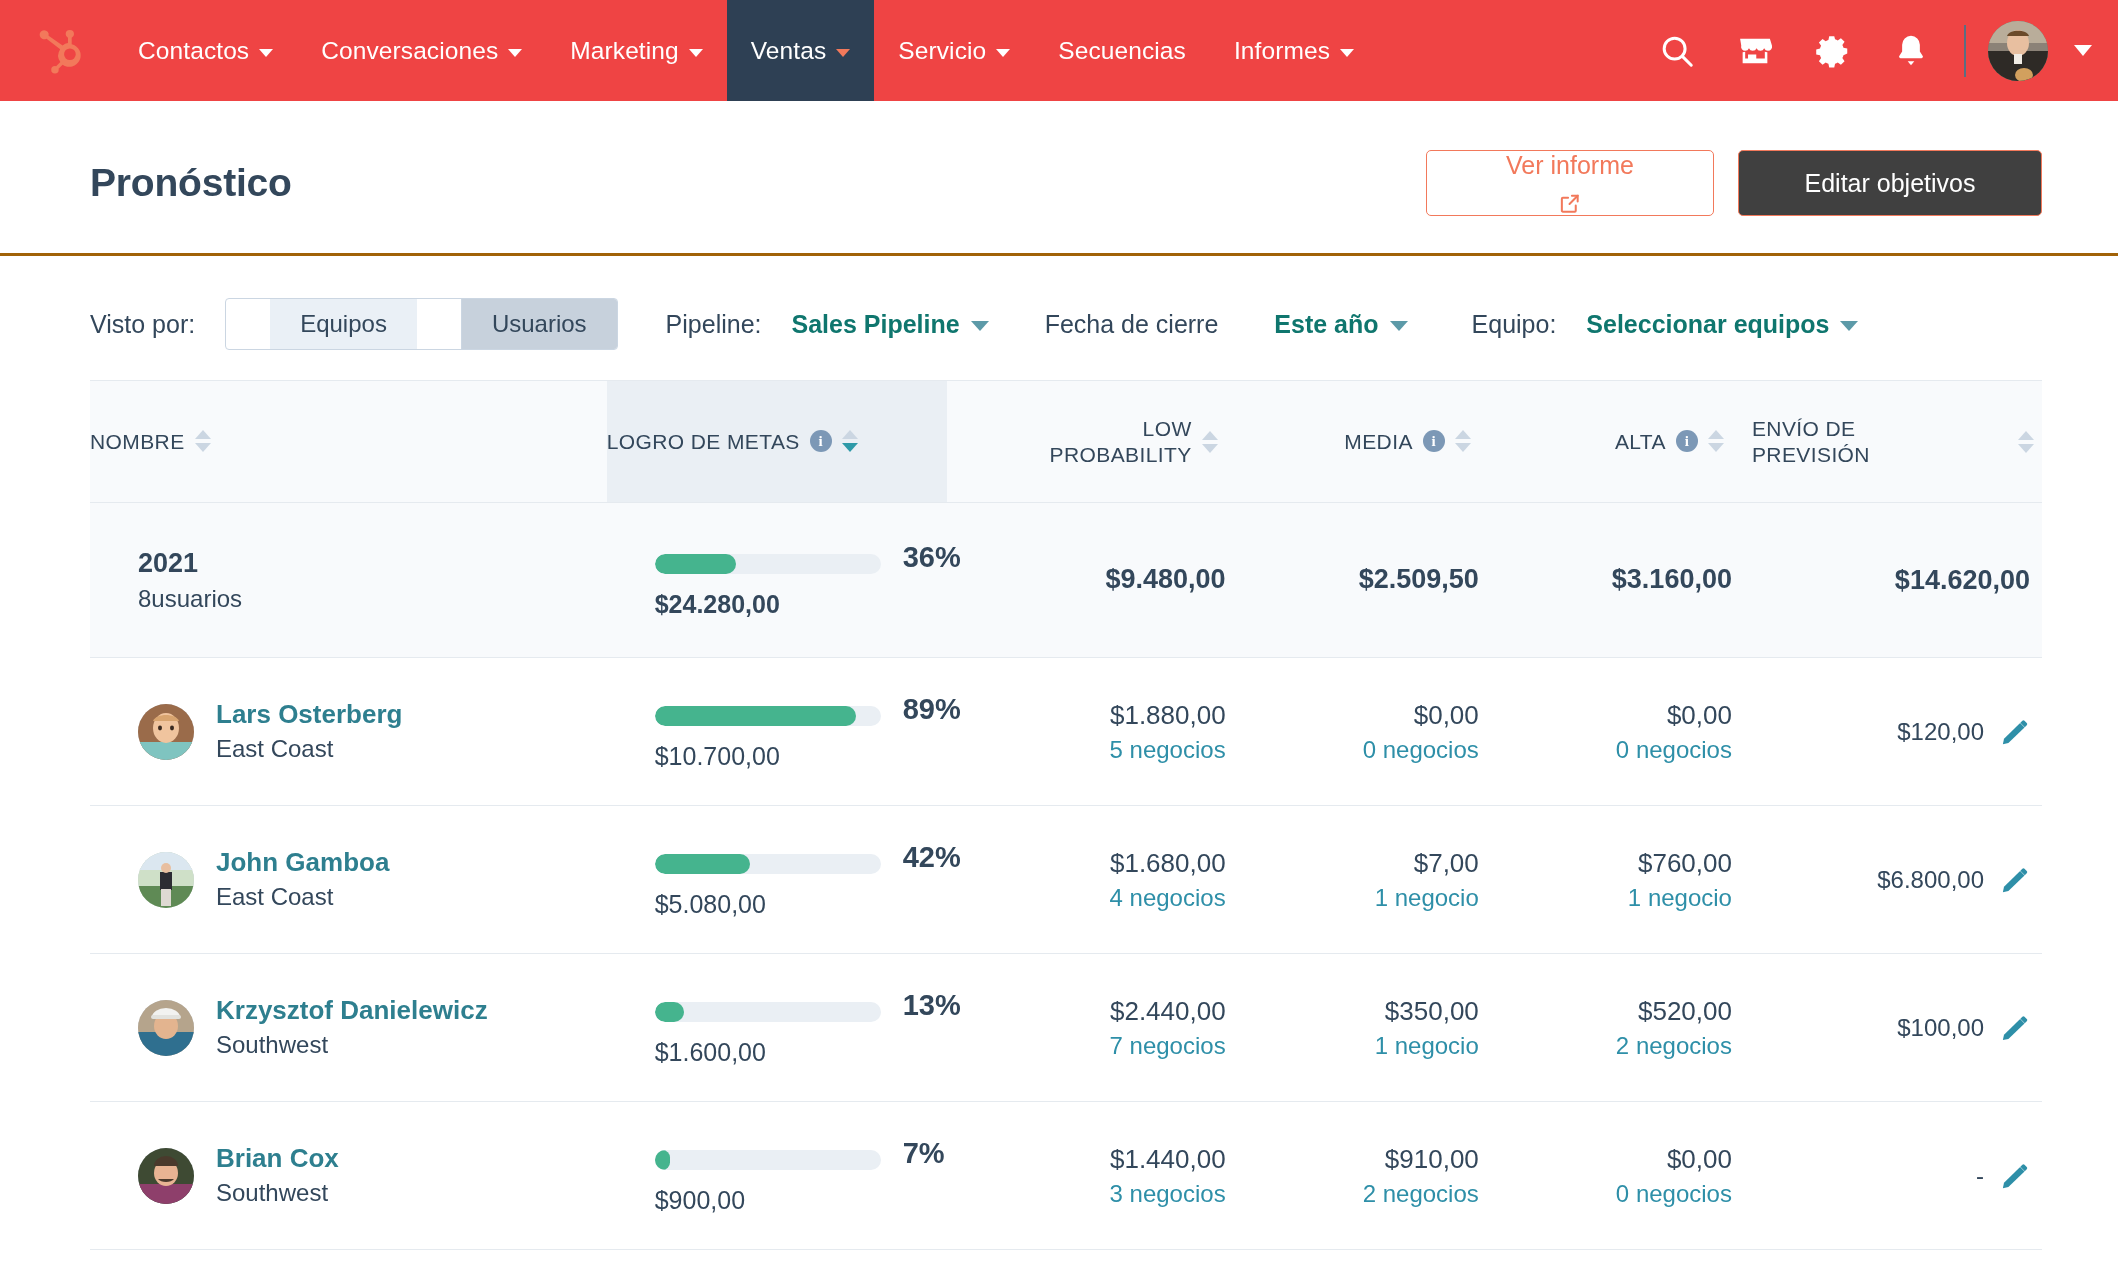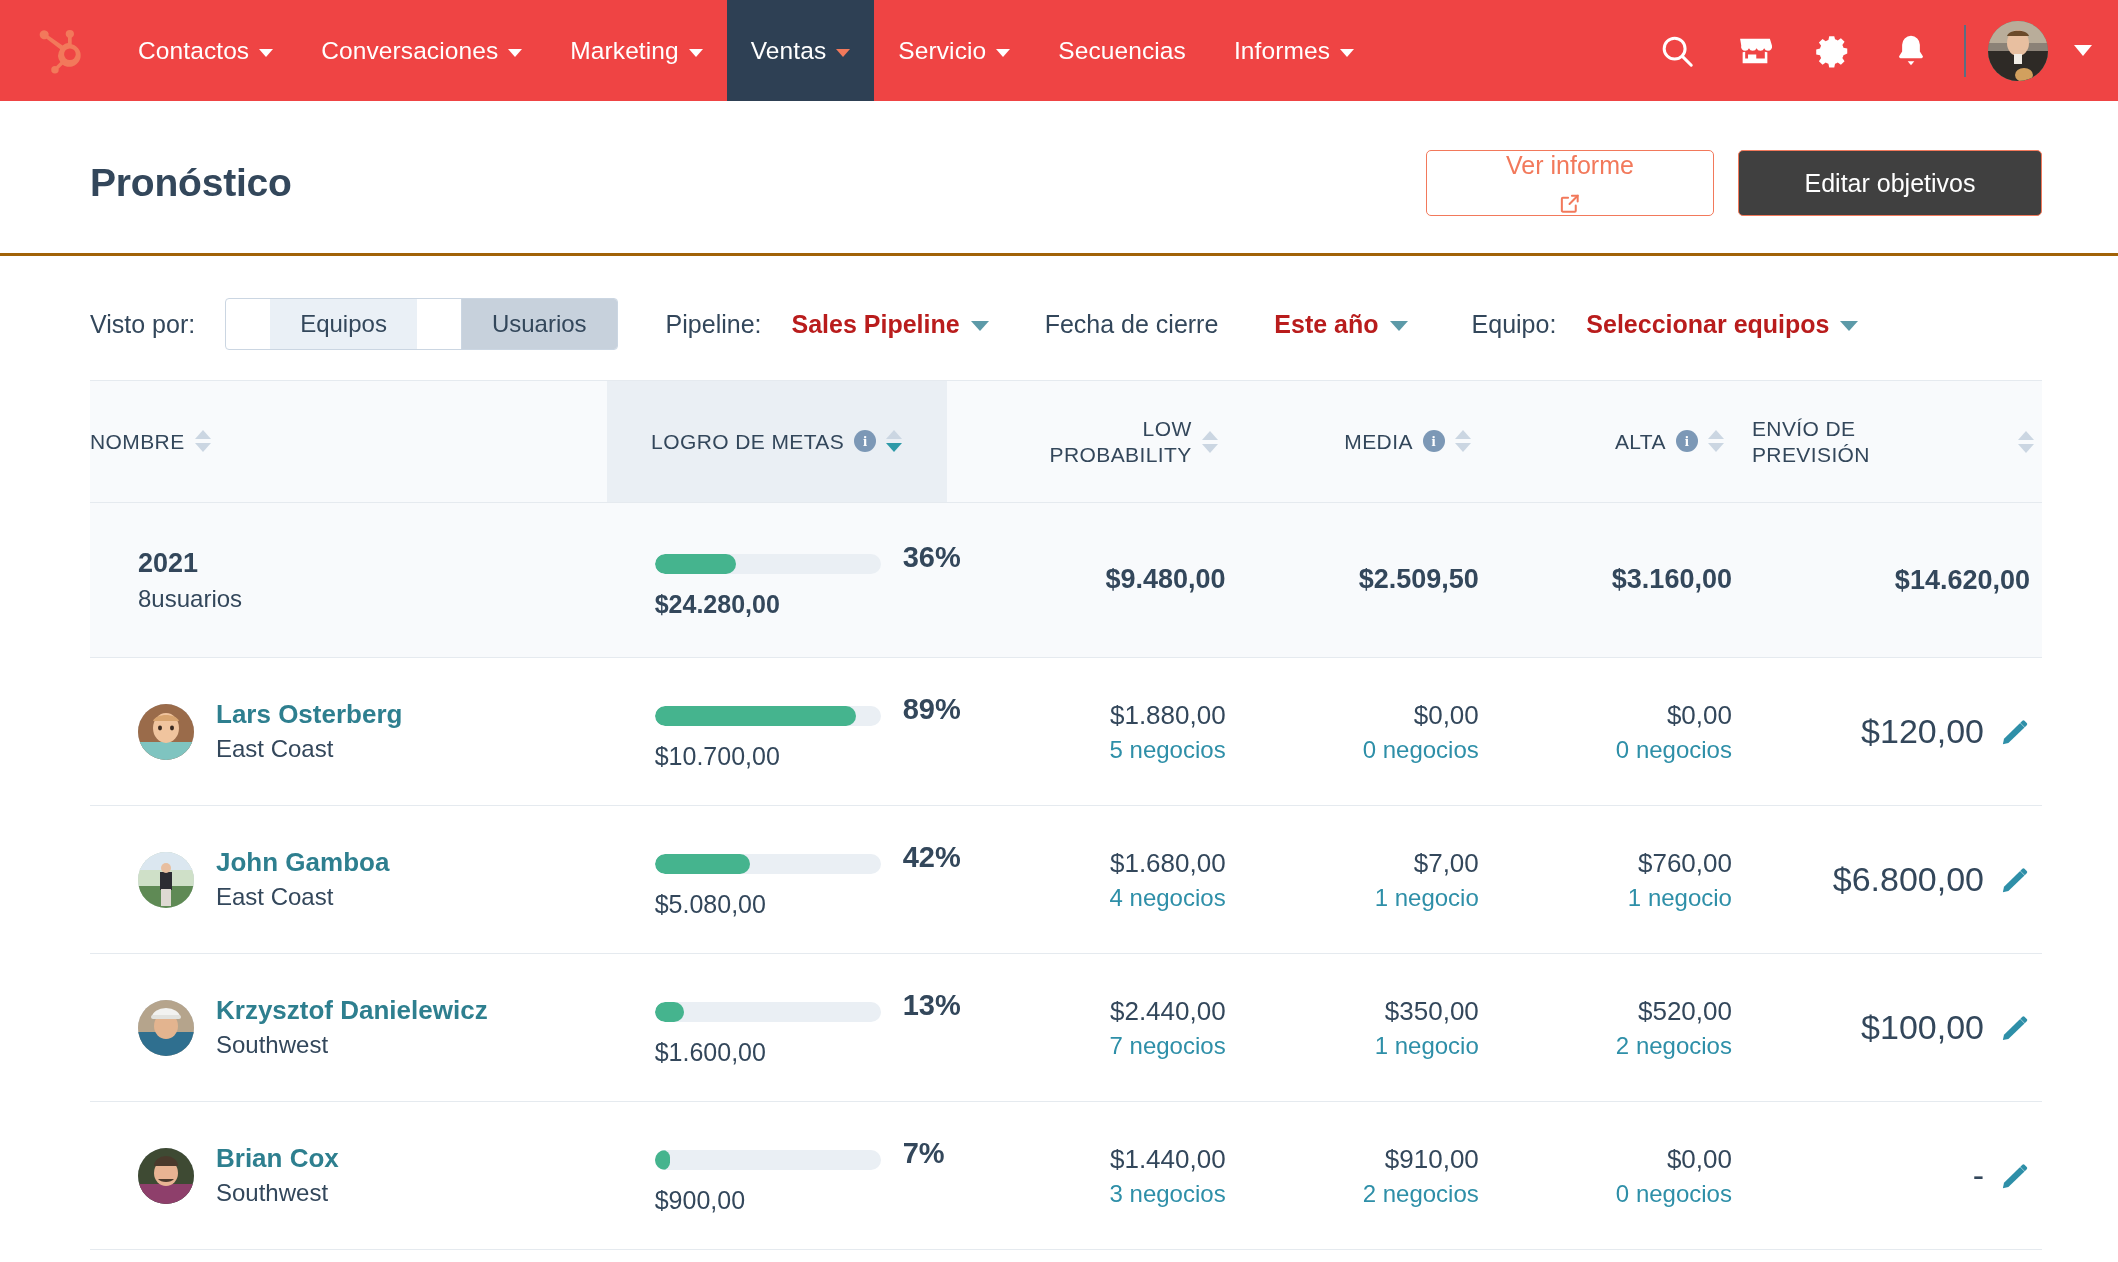--- a/index.html
+++ b/index.html
@@ -133,21 +133,21 @@
     font-size: 24px;
     color: #33475b;
     background: #eaf0f6;
     cursor: pointer;
     white-space: nowrap;
     margin-left: 44px;
   }
   .toggle-btn + .toggle-btn { border-left: 1px solid #cbd6e2; }
   .toggle-btn.selected { background: #c7d1dc; }
   .filter-link {
-    color: #b91c1c;
+    color: #0f766e;
     font-weight: bold;
     cursor: pointer;
     display: inline-flex; align-items: center; gap: 11px;
     white-space: nowrap;
   }
   .filter-plain { color: #33475b; cursor: pointer; white-space: nowrap; }
   .dd-caret {
     width: 0; height: 0;
     border-left: 9px solid transparent;
     border-right: 9px solid transparent;
@@ -170,21 +170,21 @@
     border-bottom: 1px solid #e5eaef;
     height: 122px;
     padding: 0 0 0 0;
     font-size: 21px;
     font-weight: normal;
     color: #33475b;
     letter-spacing: .4px;
     vertical-align: middle;
   }
   th.col-name { width: 500px; text-align: left; padding-left: 48px; }
-  th.col-goal { width: 329px; background: #eaeff4 !important; text-align: center; padding-left: 48px;}
+  th.col-goal { width: 329px; background: #eaeff4 !important; text-align: left; padding-left: 48px;}
   th.col-num  { text-align: right; padding-right: 0; }
   th.col-low  { width: 270px; }
   th.col-med  { width: 245px; }
   th.col-alta { width: 245px; }
   th.col-env  { width: 300px; padding-right: 12px; }
 
   .th-inner { display: inline-flex; align-items: center; gap: 10px; }
   .th-inner.rtl { justify-content: flex-end; width: 100%; padding-right: 8px; }
   .th-text { line-height: 1.22; }
   .th-text.two-line { text-align: right; }
@@ -240,21 +240,21 @@
   .goal-amt { font-size: 25px; font-weight: bold; color: #33475b; margin-top: 16px; }
   tr.user-row .goal-amt { font-weight: normal; }
 
   td.c-num { text-align: right; padding-right: 0; }
   .num-main { font-size: 27px; font-weight: bold; color: #33475b; line-height: 1.25; }
   tr.user-row .num-main { font-weight: normal; font-size: 26px; }
   .num-sub { font-size: 24px; color: #2e8fa8; margin-top: 5px; cursor: pointer; }
 
   td.c-env { text-align: right; padding-right: 12px; }
   .env-cell { display: inline-flex; align-items: center; gap: 16px; justify-content: flex-end; }
-  .env-val { font-size: 34px; color: #33475b; }
+  .env-val { font-size: 24px; color: #33475b; }
   tr.summary-row .env-val { font-weight: bold; font-size: 27px; }
   .pencil { cursor: pointer; flex: none; }
 </style>
 </head>
 <body>
 
 <div class="topnav">
   <div class="logo-wrap">
     <svg width="52" height="52" viewBox="0 0 32 32">
       <path d="M23.2 11.1V7.9a2.5 2.5 0 0 0 1.4-2.2v-.1a2.5 2.5 0 0 0-2.5-2.5h-.1a2.5 2.5 0 0 0-2.5 2.5v.1a2.5 2.5 0 0 0 1.4 2.2v3.2a7 7 0 0 0-3.3 1.5L9 6.6a2.8 2.8 0 1 0-1.3 1.8l8.4 6.5a7 7 0 0 0 .1 7.9l-2.6 2.6a2.3 2.3 0 0 0-.7-.1 2.3 2.3 0 1 0 2.3 2.3 2.3 2.3 0 0 0-.1-.7l2.5-2.5a7 7 0 1 0 5.6-12.5zm-1.1 10.5a3.6 3.6 0 1 1 3.6-3.6 3.6 3.6 0 0 1-3.6 3.6z" fill="#f2795b"></path>

